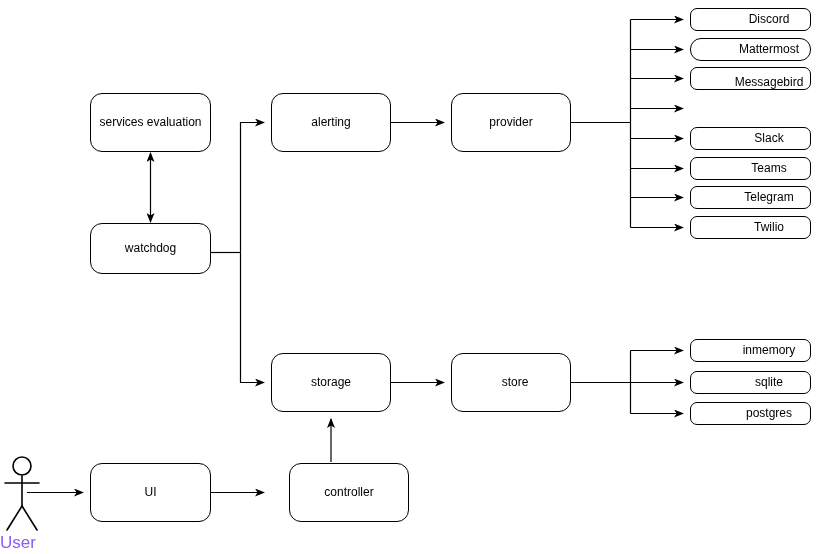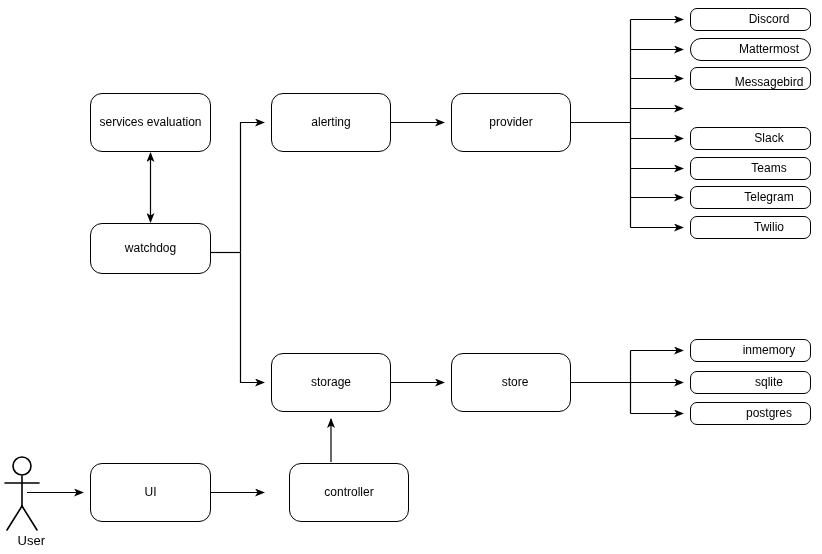--- a/index.html
+++ b/index.html
@@ -42,24 +42,24 @@
     border-radius: 12px;
     font-size: 12px;
   }
   .node.leaf {
     border-radius: 7px;
     font-size: 12px;
     padding-left: 37px;
   }
   .actor-label {
     position: absolute;
-    font-size: 13px;
-    color: #000000;
+    font-size: 17px;
+    color: #8b5cf6;
     font-family: "Liberation Sans", sans-serif;
-    text-align: right;
+    text-align: left;
     white-space: nowrap;
   }
 </style>
 </head>
 <body>
 
 <div id="diagram-canvas">
 
   <svg class="edges" viewBox="0 0 822 554">
     <defs>

